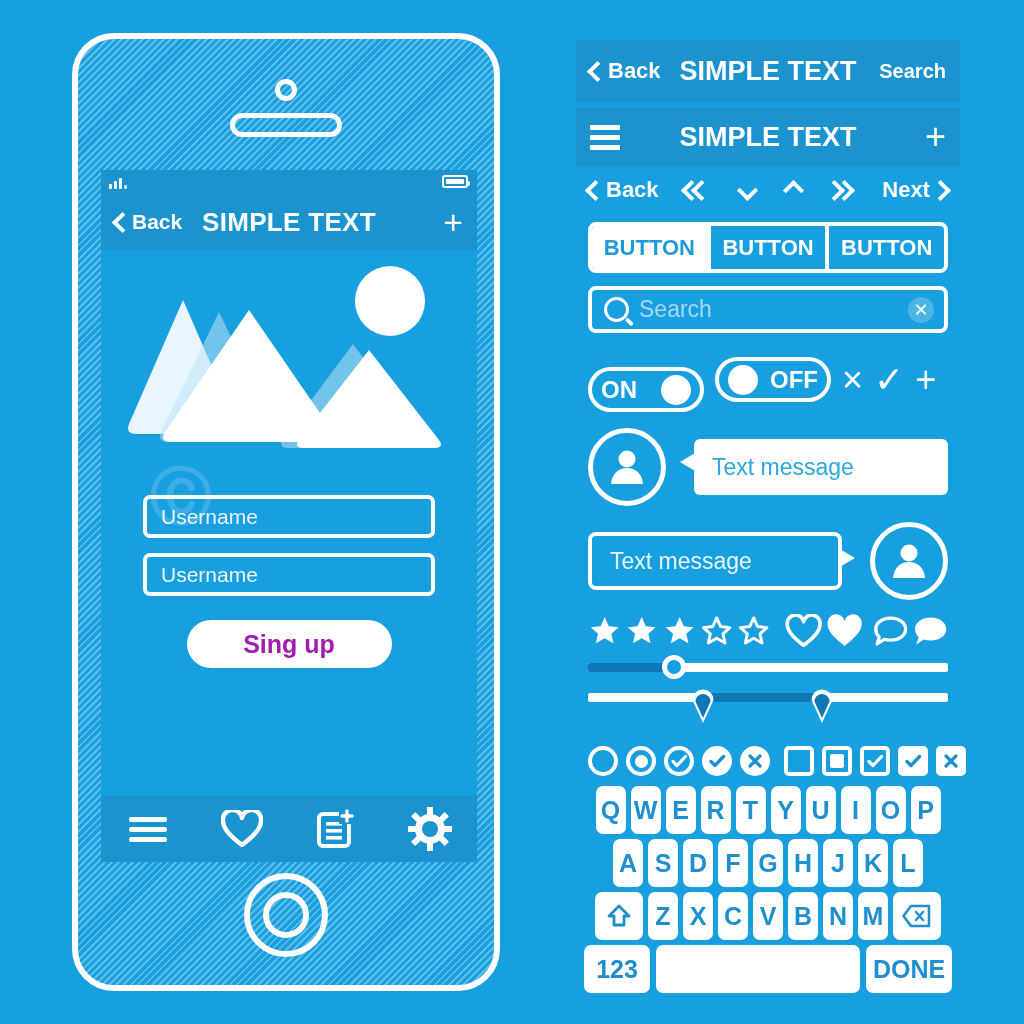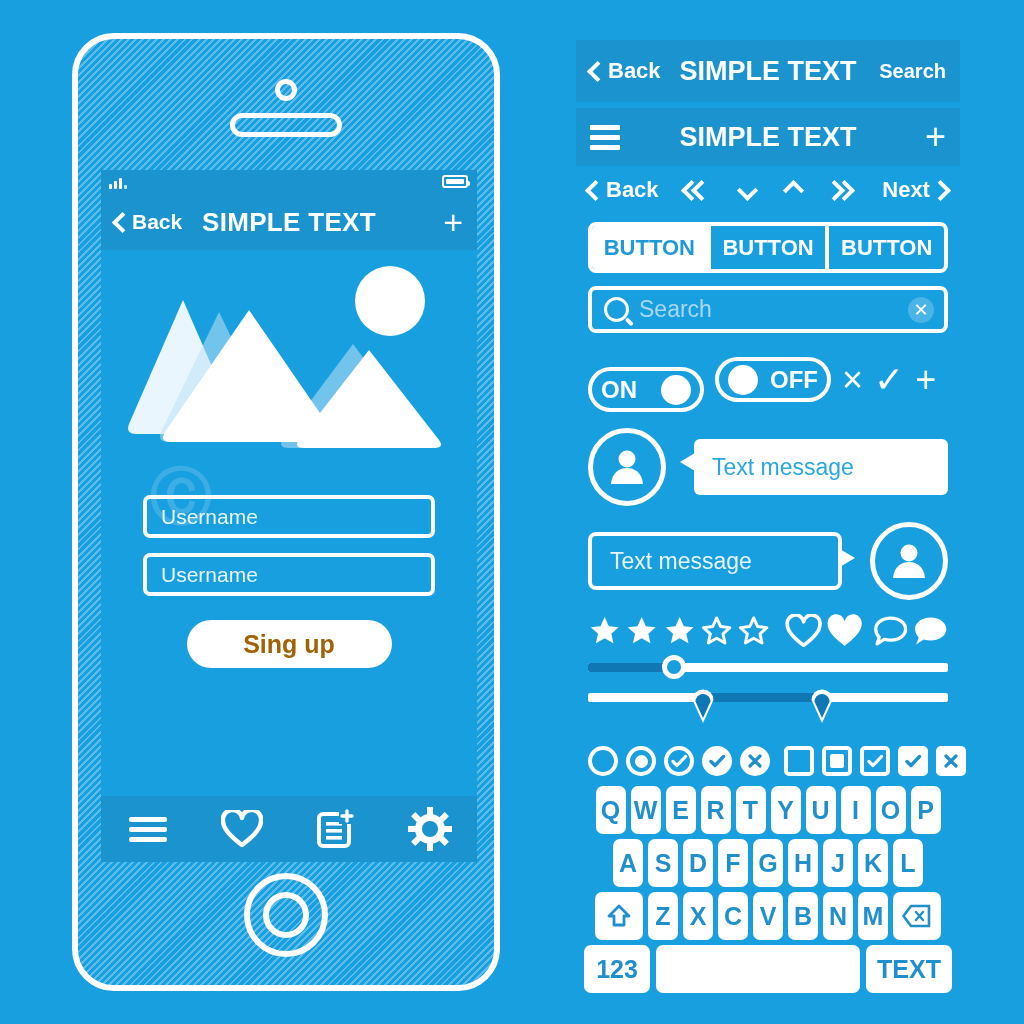--- a/index.html
+++ b/index.html
@@ -78,21 +78,21 @@
 
   
   .fields{padding:0 42px;}
   .fld{
     height:43px;border:4px solid #fff;border-radius:7px;box-sizing:border-box;
     display:flex;align-items:center;padding:0 14px;color:#eaf6fd;font-size:21px;margin-top:15px;
   }
   .signup{
     margin:24px auto 0;width:205px;height:48px;background:#fff;border-radius:26px;
     display:flex;align-items:center;justify-content:center;
-    color:#a16207;font-size:25px;font-weight:bold;
+    color:#a21caf;font-size:25px;font-weight:bold;
   }
 
   
   .tabbar{
     position:absolute;left:0;right:0;bottom:0;height:66px;background:#1b93cf;
     display:flex;align-items:center;justify-content:space-around;
   }
   .tabicon{width:46px;height:46px;display:flex;align-items:center;justify-content:center;}
   .burger{width:38px;}
   .burger b{display:block;height:5px;background:#fff;border-radius:2px;margin:5px 0;}
@@ -533,20 +533,20 @@
         <div class="key wide">
           <svg width="30" height="24" viewBox="0 0 30 24">
               <path d="M9 2 H27 V22 H9 L1.5 12 Z" fill="none" stroke="#1f8fce" stroke-width="2.6" stroke-linejoin="round"></path>
               <path d="M14 8 L21 16 M21 8 L14 16" stroke="#1f8fce" stroke-width="2.4" stroke-linecap="round"></path>
             </svg>
         </div>
       </div>
       <div class="krow r4">
         <div class="key k123">123</div>
         <div class="key space"></div>
-        <div class="key kdone">TEXT</div>
+        <div class="key kdone">DONE</div>
       </div>
     </div>
 
   </div>
 
   <div class="wm" style="left:150px;top:455px;font-size:62px;letter-spacing:12px;">Ⓒ</div>
 </div>
 
 </body></html>

